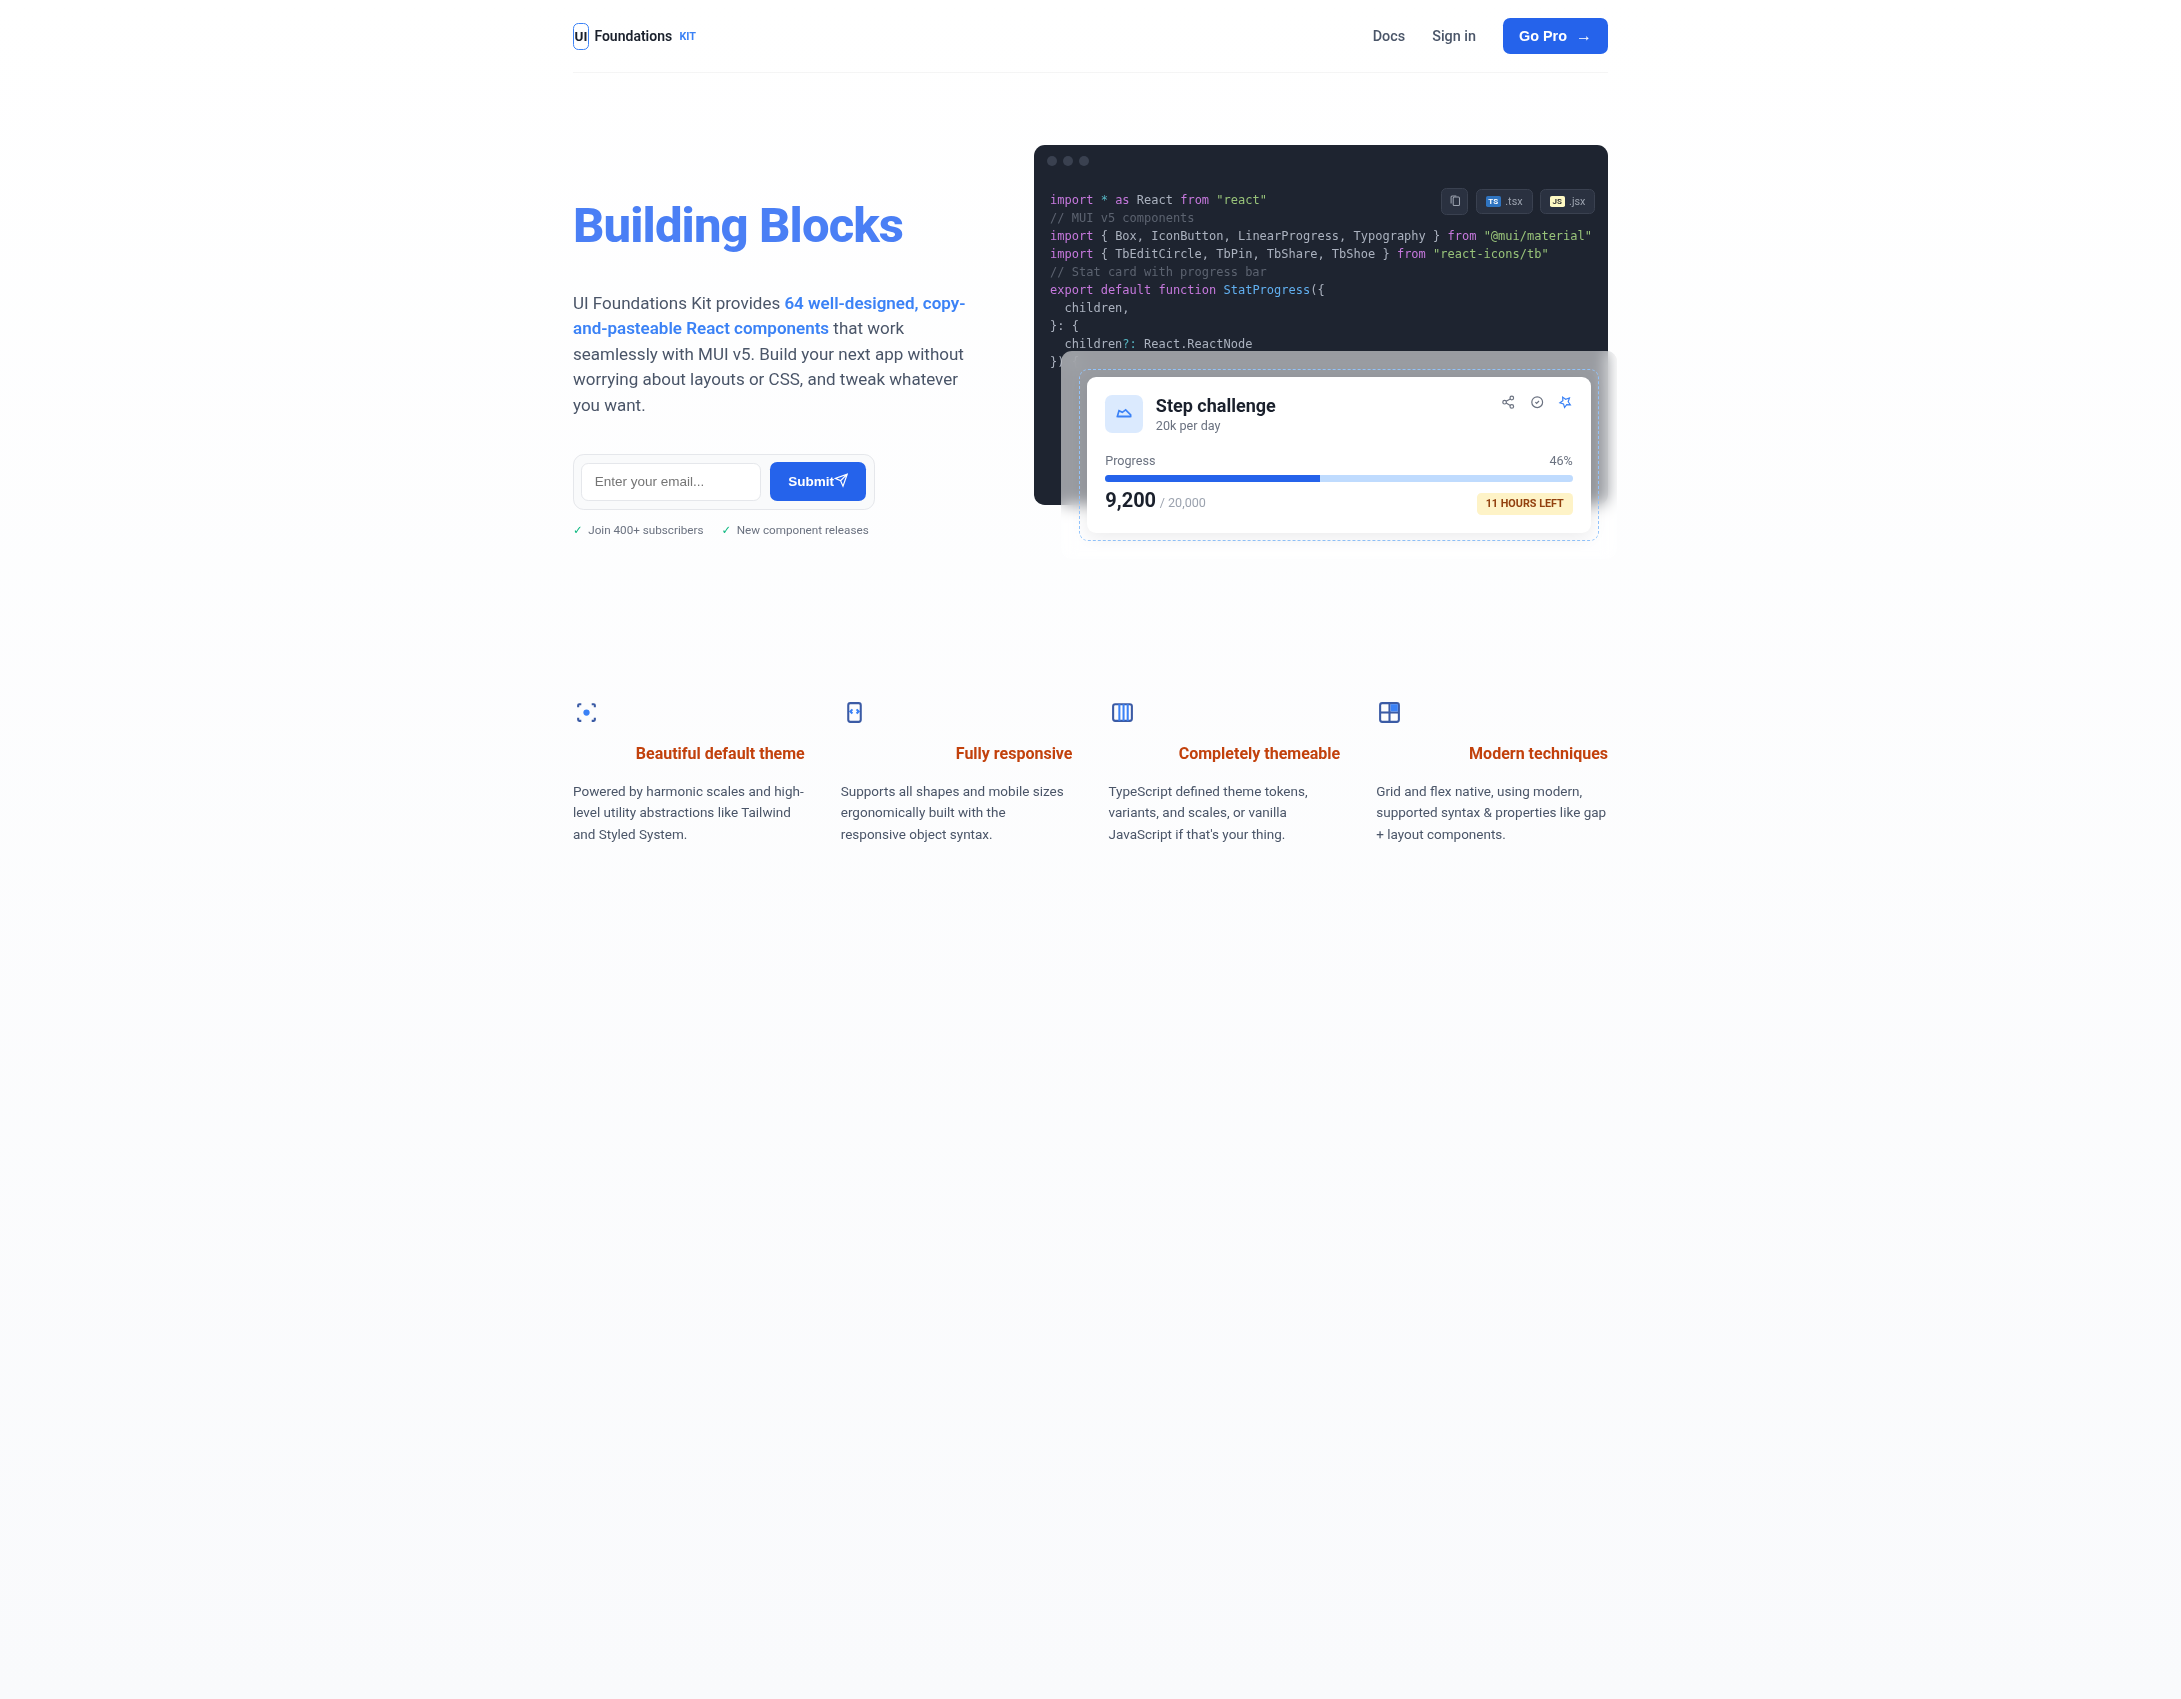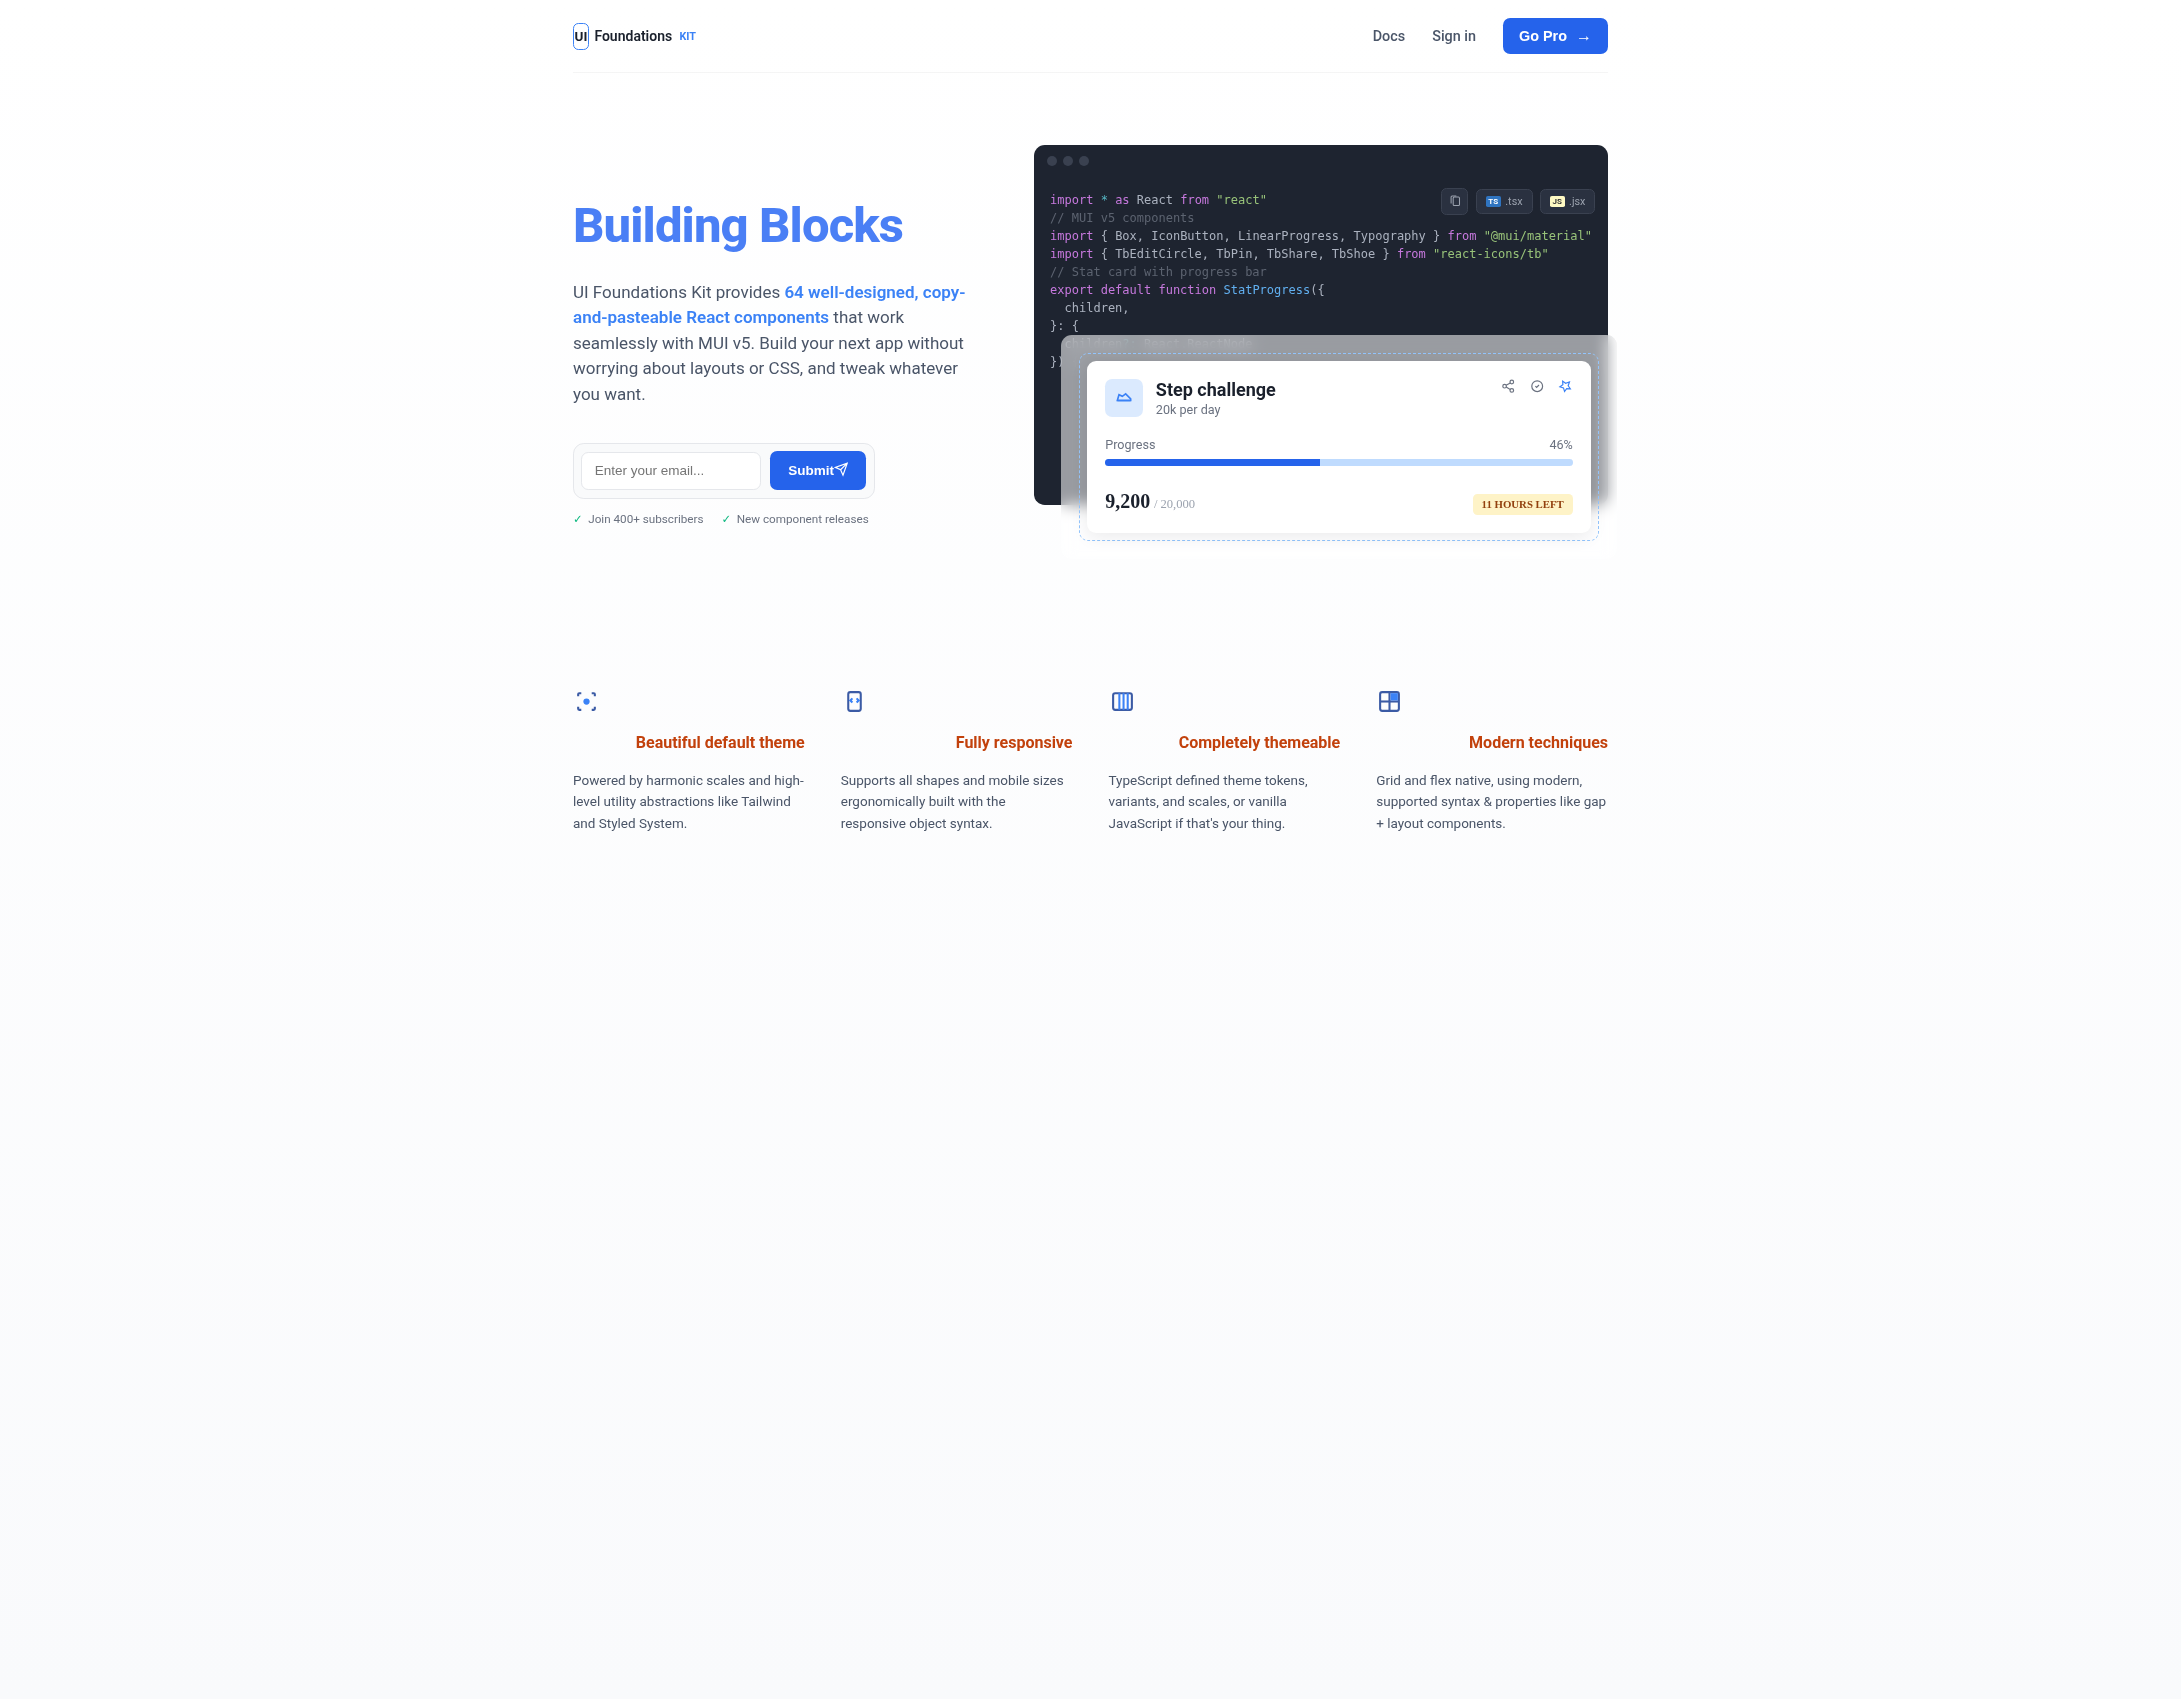--- a/index.html
+++ b/index.html
@@ -87,21 +87,21 @@
 }
 .hero-title {
   font-size: 49px;
   font-weight: 800;
   line-height: 1.1;
   letter-spacing: -0.9px;
 }
 .hero-title .line1 { color: #1a202c; }
 .hero-title .line2 { color: #4a7ff5; }
 .hero-desc {
-  margin-top: 27px;
+  margin-top: 38px;
   font-size: 17px;
   line-height: 1.5;
   color: #4a5568;
   max-width: 486px;
 }
 .hero-desc .highlight {
   color: #3b82f6;
   font-weight: 600;
 }
 .email-form {
@@ -298,22 +298,21 @@
 }
 .progress-fill {
   height: 100%;
   background: #2563eb;
   width: 46%;
 }
 .card-footer {
   display: flex;
   justify-content: space-between;
   align-items: baseline;
-  margin-top: 24px;
-  font-family: Liberation Serif, serif;
+  margin-top: 6px;
 }
 .count-current {
   font-size: 20px;
   font-weight: 700;
   color: #1a202c;
 }
 .count-total {
   font-size: 12.6px;
   color: #9ca3af;
 }

